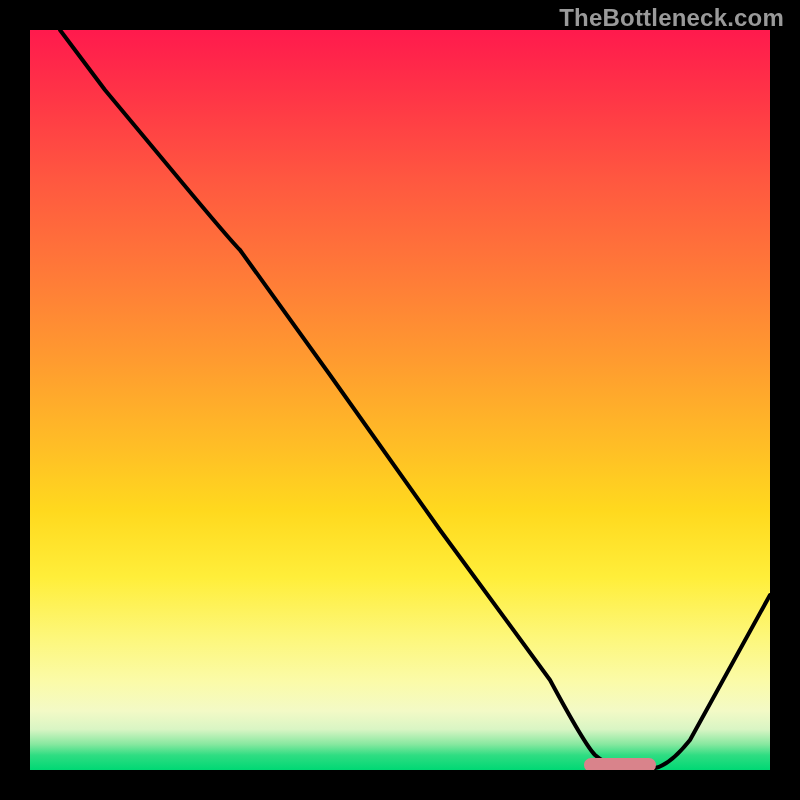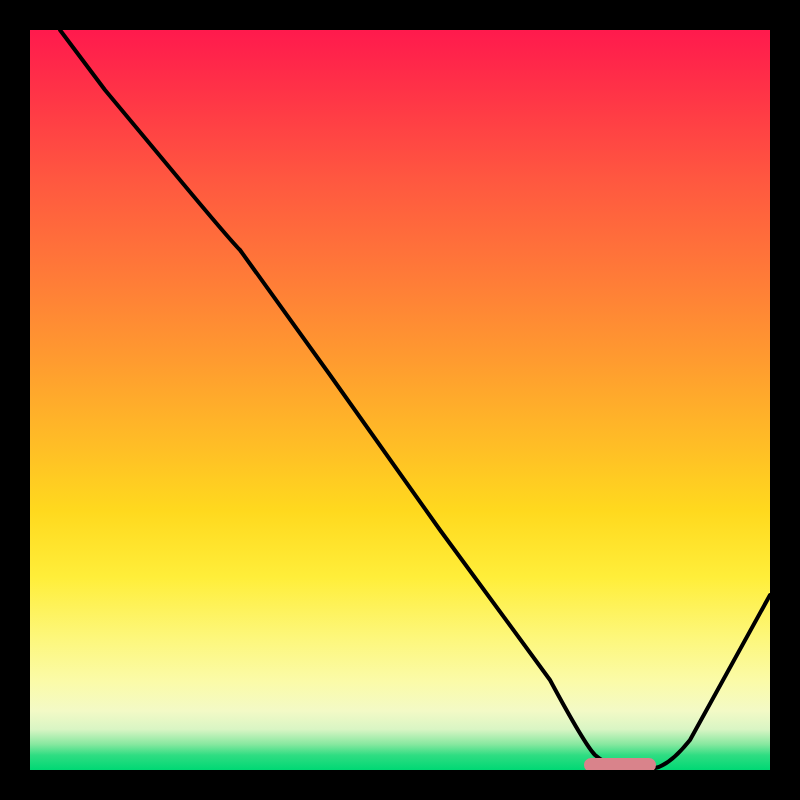--- a/index.html
+++ b/index.html
@@ -68,20 +68,21 @@
     position: absolute;
     height: 14px;
     border-radius: 7px;
     background: #d9838b;
   }
 </style>
 </head>
 <body>
 
 <div class="container">
+  <div class="watermark">TheBottleneck.com</div>
 
   <div class="plot-frame">
     <div class="gradient"></div>
 
     <svg class="curve" viewBox="0 0 740 740" preserveAspectRatio="none">
       <path d="M 30 0
                L 75 60
                L 150 150
                Q 200 210 210 220
                L 300 345

